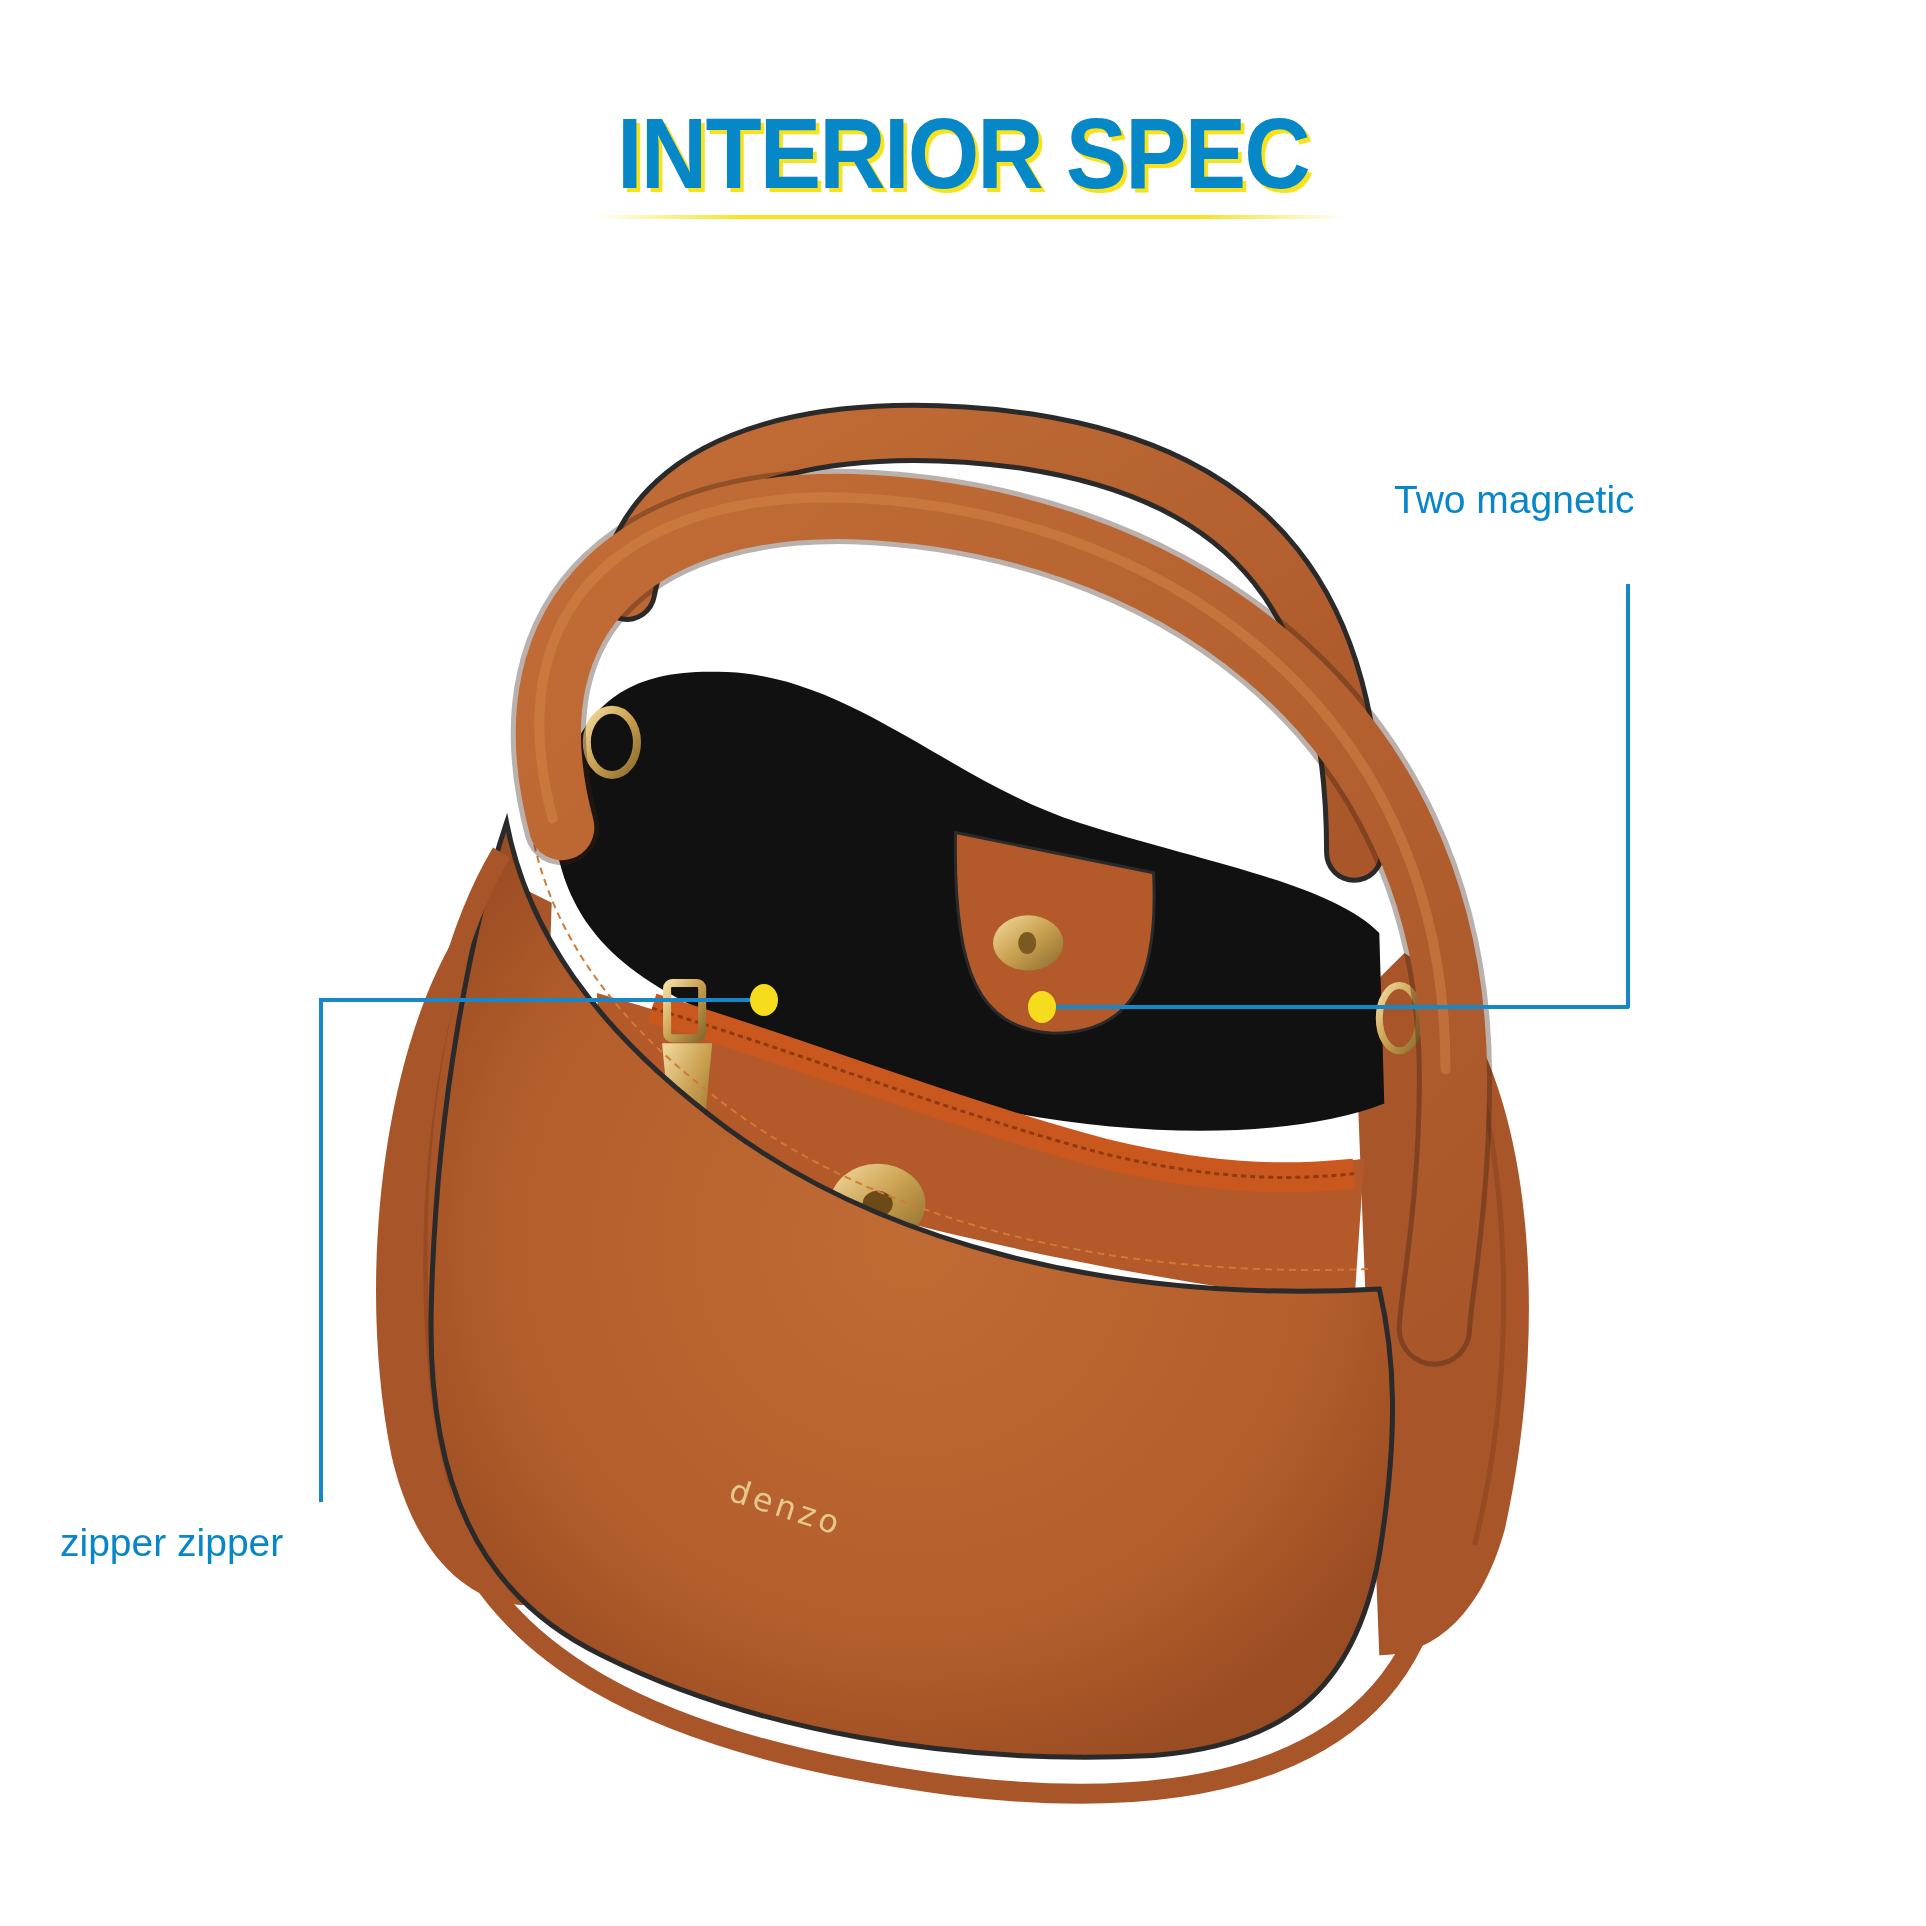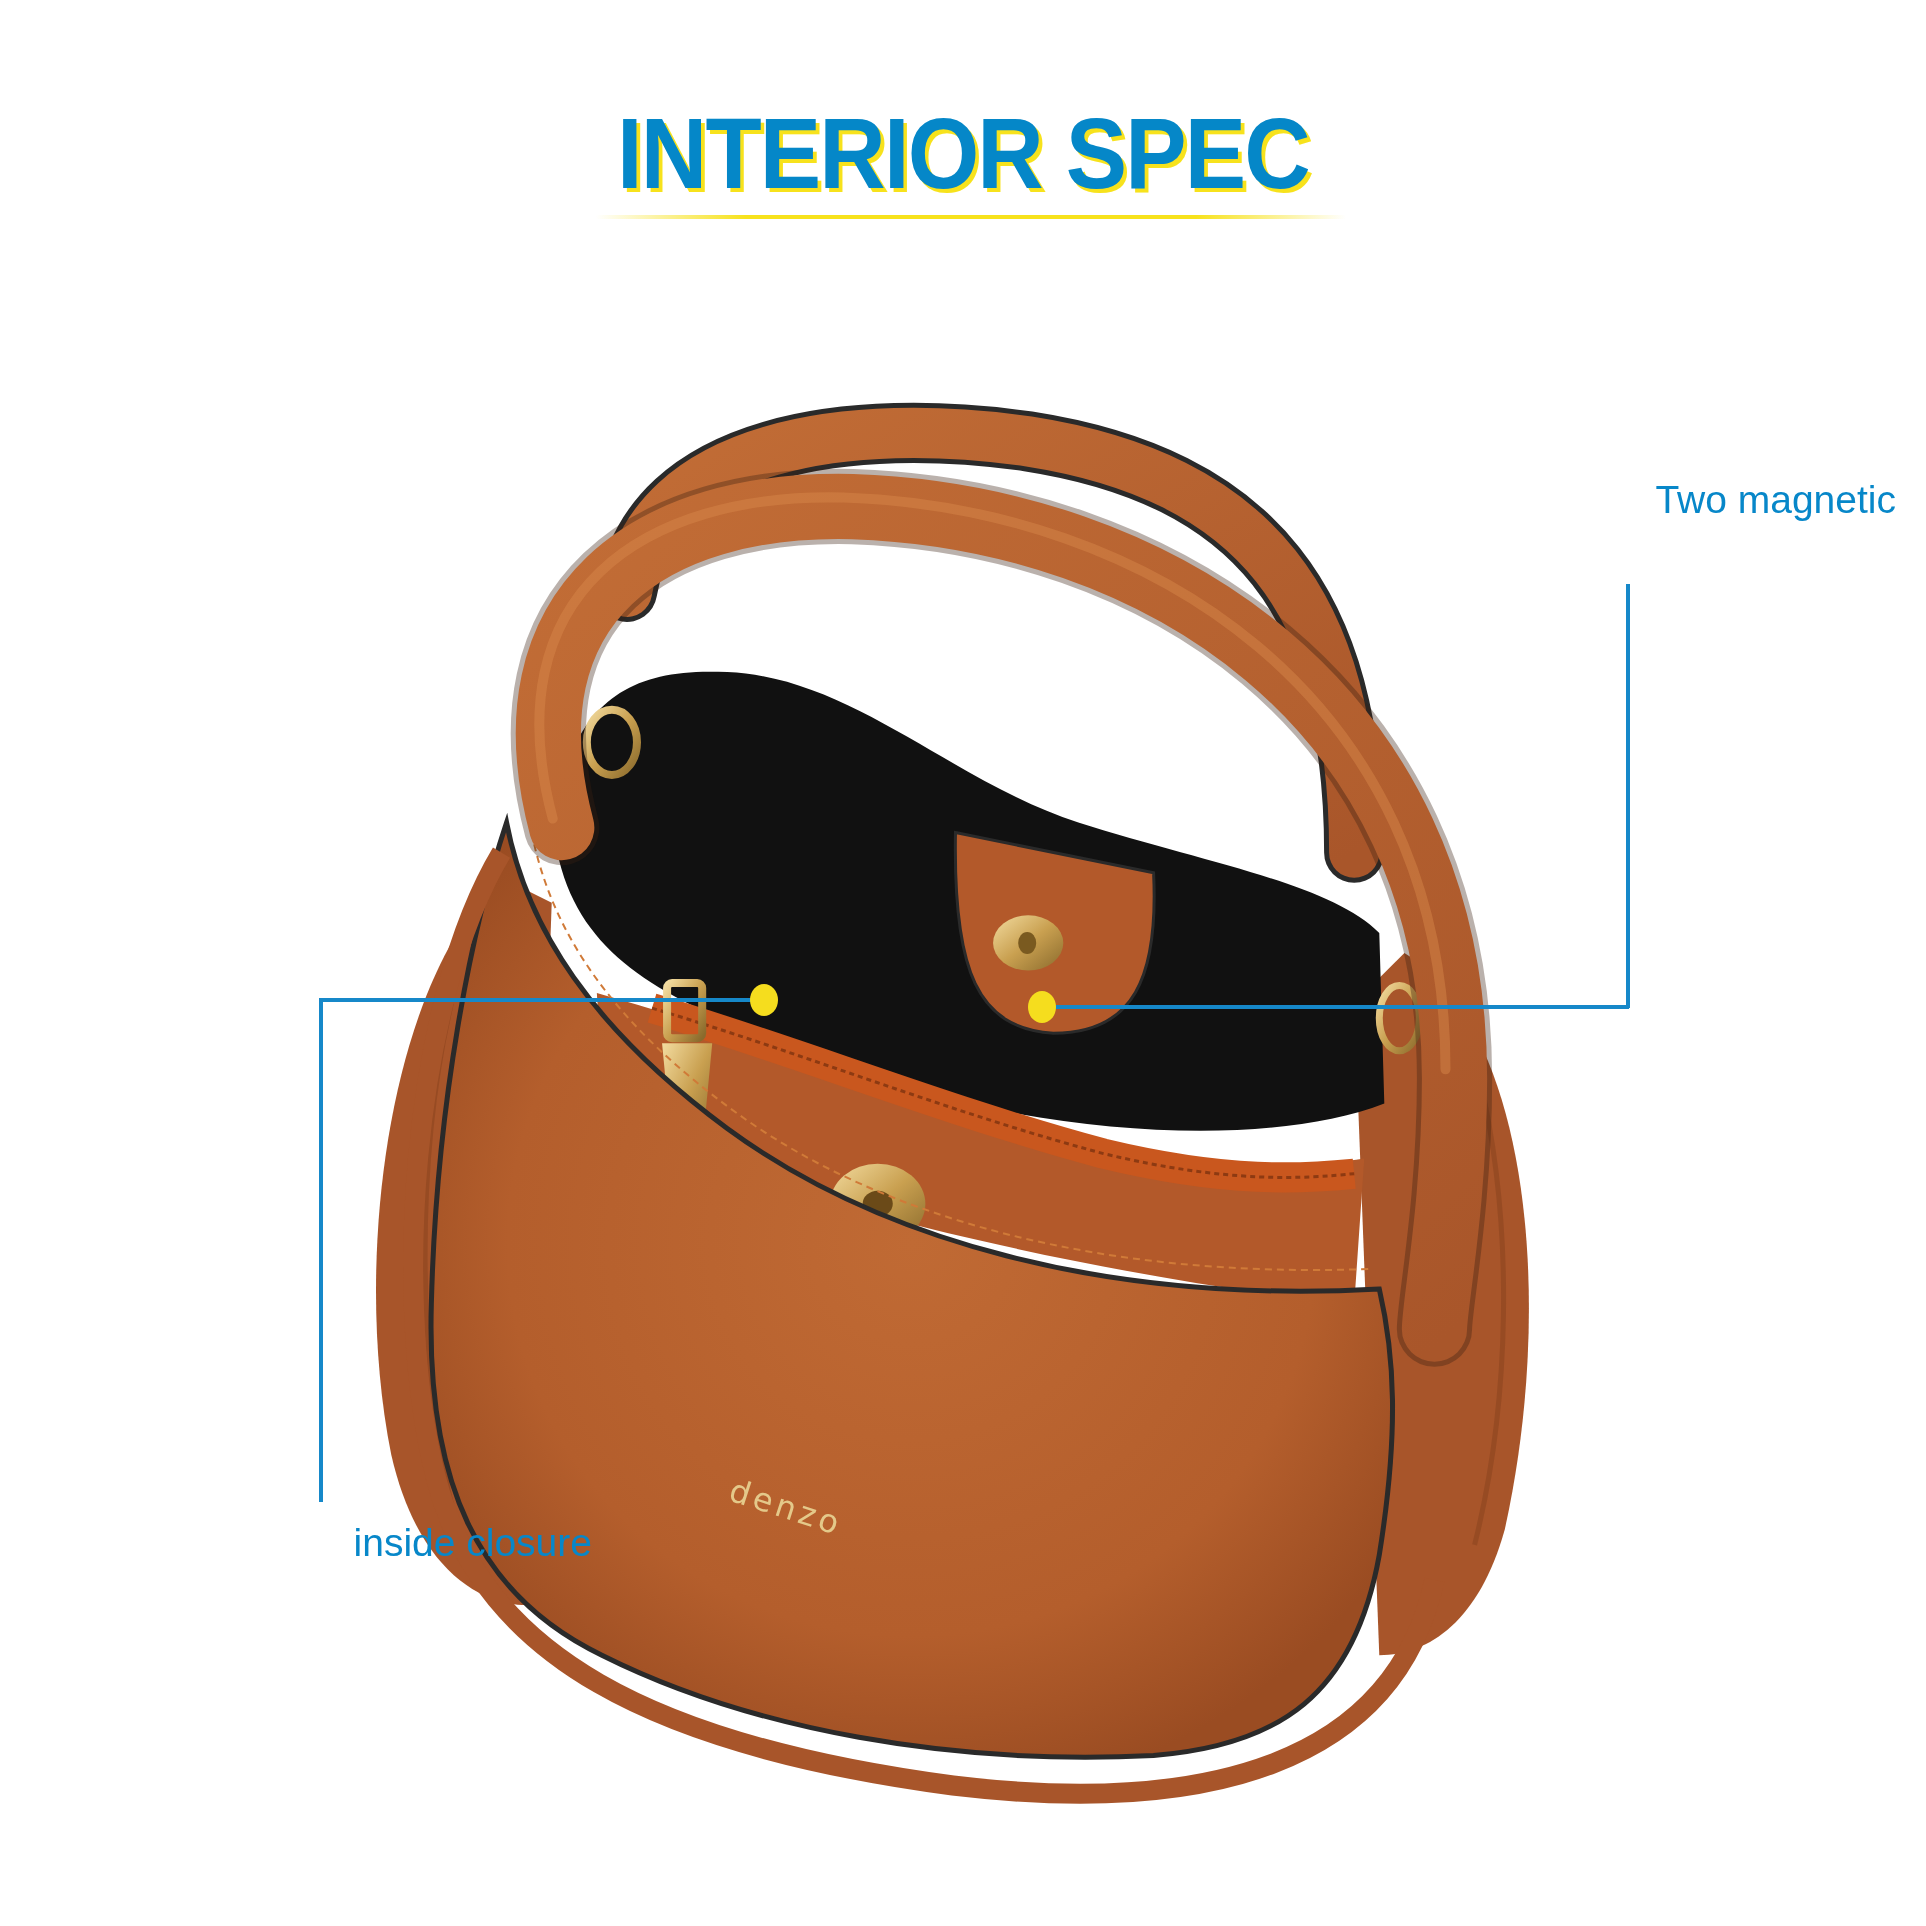--- a/index.html
+++ b/index.html
@@ -11,21 +11,21 @@
     transform: scaleX(0.92);
     text-shadow: 4px 4px 0 #f7e21c;
   }
   .title-underline {
     position: absolute; left: 596px; top: 215px; width: 750px; height: 4px;
     background: linear-gradient(to right, rgba(247,226,28,0) 0%, #f7e21c 20%, #f7e21c 80%, rgba(247,226,28,0) 100%);
   }
   .bag { position: absolute; left: 0; top: 0; width: 1926px; height: 1926px; }
   .label {
     position: absolute; color: #0787c9; font-family: "Liberation Sans", sans-serif;
-    font-size: 39px; line-height: 46px; text-align: right; white-space: nowrap;
+    font-size: 39px; line-height: 46px; text-align: left; white-space: nowrap;
   }
   .label span { display: block; }
   .label-right { left: 1394px; width: 502px; top: 477px; }
   .label-left { left: 60px; width: 532px; top: 1520px; }
   .line { position: absolute; background: #1688c9; }
   .dot { position: absolute; width: 28px; height: 32px; border-radius: 50%; background: #f5dd1e; }
 </style>
 </head>
 <body>
 
@@ -93,15 +93,15 @@
   <span>Two magnetic</span>
 </div>
 <div class="line" style="left:1626px; top:584px; width:3.5px; height:424px;"></div>
 <div class="line" style="left:1043px; top:1005px; width:586px; height:3.5px;"></div>
 <div class="dot" style="left:1028px; top:991px;"></div>
 
 <div class="line" style="left:319px; top:998px; width:446px; height:3.5px;"></div>
 <div class="line" style="left:319px; top:998px; width:3.5px; height:504px;"></div>
 <div class="dot" style="left:750px; top:984px;"></div>
 <div class="label label-left">
-  <span>inside closure</span>
+  <span>zipper zipper</span>
 </div>
 
 
 </body></html>

